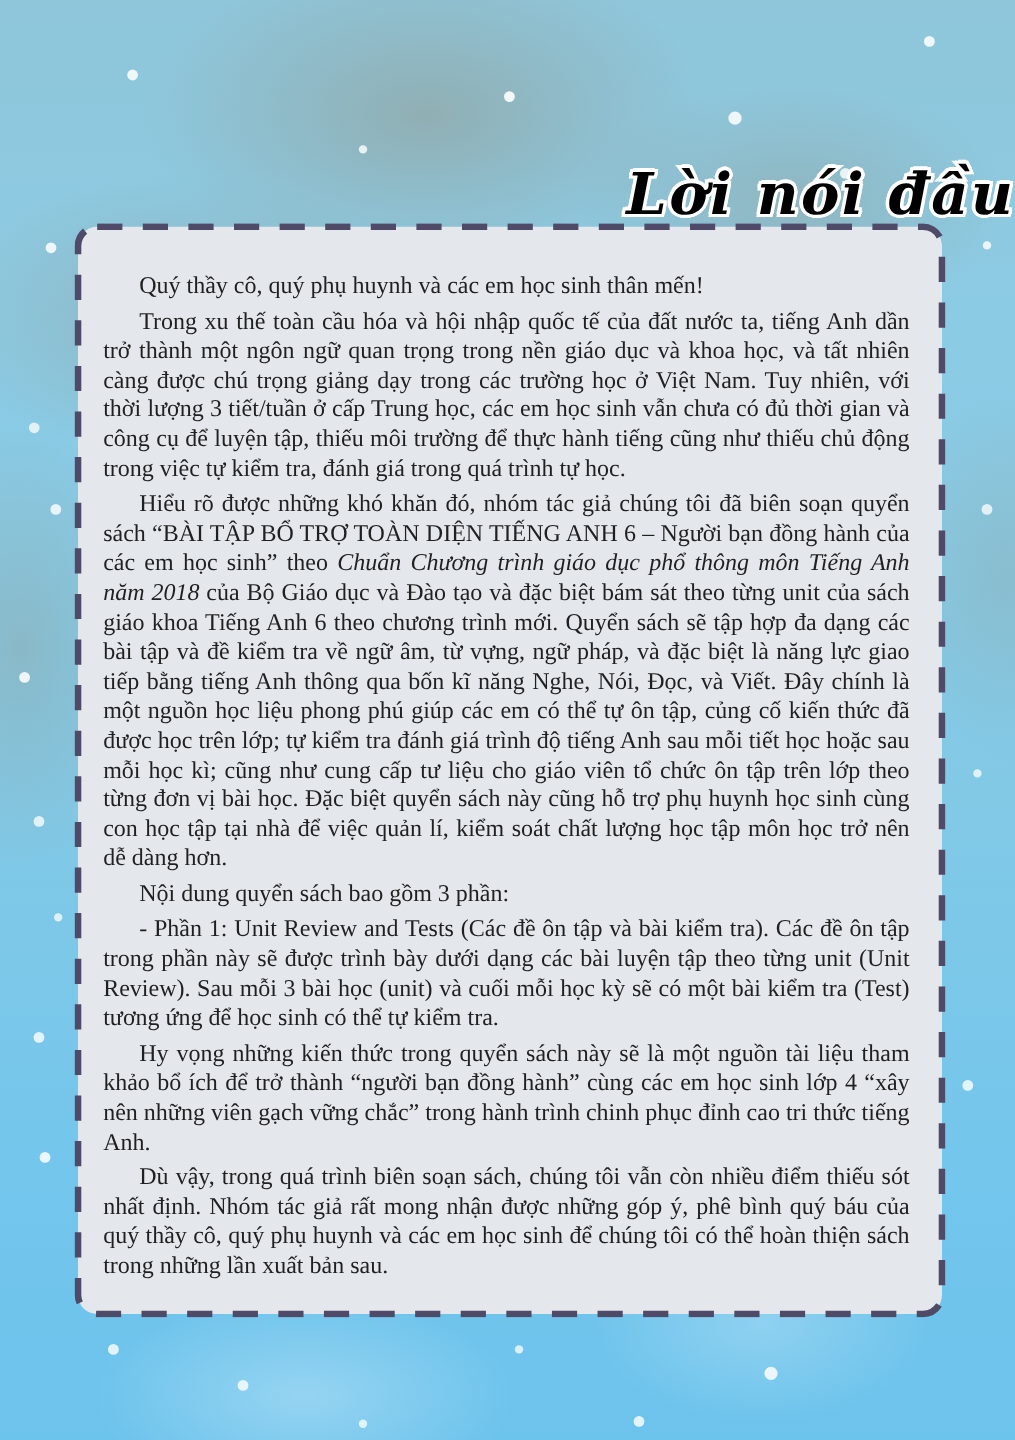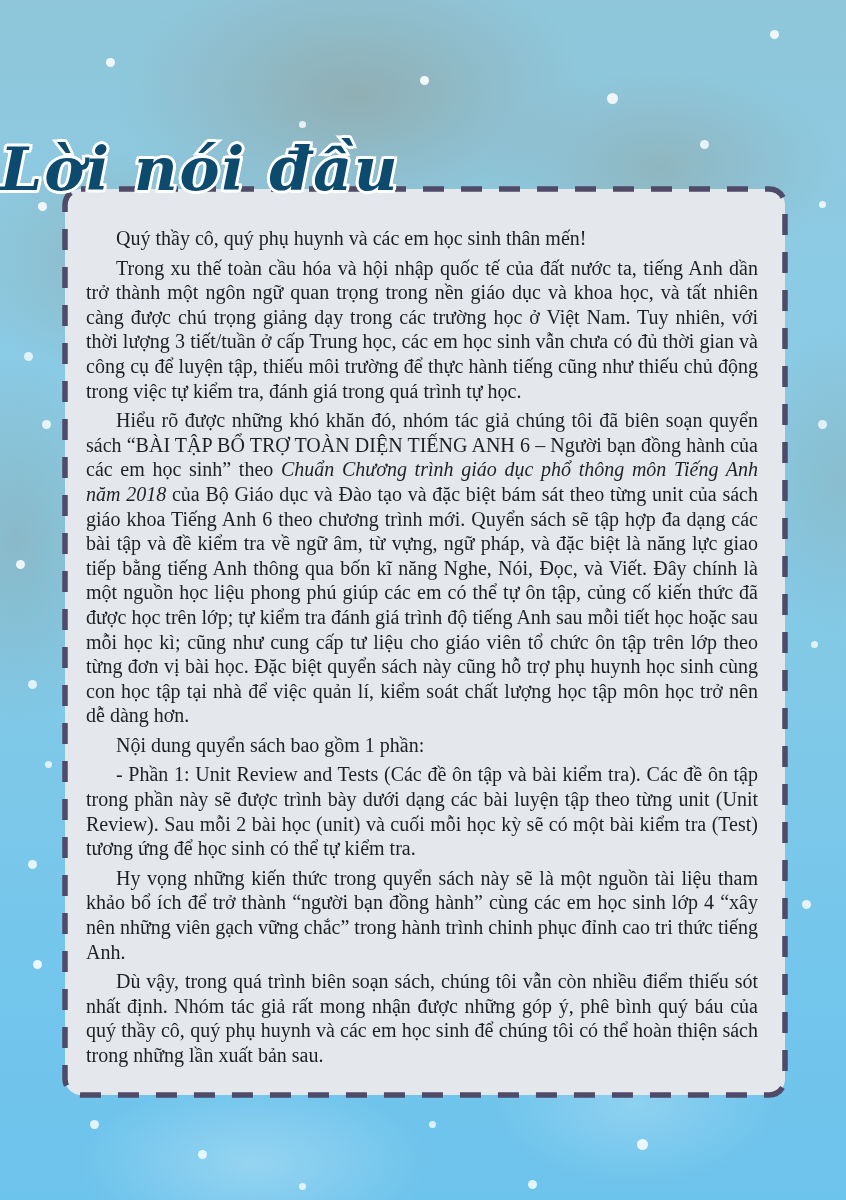--- a/index.html
+++ b/index.html
@@ -82,27 +82,27 @@
     margin: 0 6px 5px 0;
     text-indent: 30px;
   }
   .preface-body .italic { font-style: italic; }
 
   
   .page-title {
     position: absolute;
     left: 0; top: 134px;
     width: 100%;
-    text-align: left;
+    text-align: right;
     font-family: "DejaVu Serif", serif;
     font-style: italic;
     font-weight: bold;
-    font-size: 60px;
+    font-size: 48px;
     letter-spacing: 2px;
-    color: #0c4a6e;
+    color: #000000;
     -webkit-text-stroke: 5px #ffffff;
     paint-order: stroke fill;
     text-shadow:
       -2px -2px 0 #fff, 2px -2px 0 #fff, -2px 2px 0 #fff, 2px 2px 0 #fff,
       0 -3px 0 #fff, 0 3px 0 #fff, -3px 0 0 #fff, 3px 0 0 #fff;
     z-index: 5;
   }
 </style>
 </head>
 <body>
@@ -113,18 +113,18 @@
 <div class="page-title">Lời nói đầu</div>
 
 <div class="preface-box">
   <svg class="border-svg" viewBox="0 0 726 912" aria-hidden="true">
     <rect x="3" y="3" width="720" height="906" rx="16" ry="16" fill="#e4e7eb" stroke="#4e4a68" stroke-width="5.5" stroke-dasharray="21 17" stroke-linecap="butt"></rect>
   </svg>
   <div class="preface-body">
       <p><span>Quý thầy cô, quý phụ huynh và các em học sinh thân mến!</span></p>
       <p><span>Trong xu thế toàn cầu hóa và hội nhập quốc tế của đất nước ta, tiếng Anh dần trở thành một ngôn ngữ quan trọng trong nền giáo dục và khoa học, và tất nhiên càng được chú trọng giảng dạy trong các trường học ở Việt Nam. Tuy nhiên, với thời lượng 3 tiết/tuần ở cấp Trung học, các em học sinh vẫn chưa có đủ thời gian và công cụ để luyện tập, thiếu môi trường để thực hành tiếng cũng như thiếu chủ động trong việc tự kiểm tra, đánh giá trong quá trình tự học.</span></p>
       <p><span>Hiểu rõ được những khó khăn đó, nhóm tác giả chúng tôi đã biên soạn quyển sách “BÀI TẬP BỔ TRỢ TOÀN DIỆN TIẾNG ANH 6 – Người bạn đồng hành của các em học sinh” theo </span><span class="italic">Chuẩn Chương trình giáo dục phổ thông môn Tiếng Anh năm 2018</span><span> của Bộ Giáo dục và Đào tạo và đặc biệt bám sát theo từng unit của sách giáo khoa Tiếng Anh 6 theo chương trình mới. Quyển sách sẽ tập hợp đa dạng các bài tập và đề kiểm tra về ngữ âm, từ vựng, ngữ pháp, và đặc biệt là năng lực giao tiếp bằng tiếng Anh thông qua bốn kĩ năng Nghe, Nói, Đọc, và Viết. Đây chính là một nguồn học liệu phong phú giúp các em có thể tự ôn tập, củng cố kiến thức đã được học trên lớp; tự kiểm tra đánh giá trình độ tiếng Anh sau mỗi tiết học hoặc sau mỗi học kì; cũng như cung cấp tư liệu cho giáo viên tổ chức ôn tập trên lớp theo từng đơn vị bài học. Đặc biệt quyển sách này cũng hỗ trợ phụ huynh học sinh cùng con học tập tại nhà để việc quản lí, kiểm soát chất lượng học tập môn học trở nên dễ dàng hơn.</span></p>
-      <p><span>Nội dung quyển sách bao gồm 1 phần:</span></p>
-      <p><span>- Phần 1: Unit Review and Tests (Các đề ôn tập và bài kiểm tra). Các đề ôn tập trong phần này sẽ được trình bày dưới dạng các bài luyện tập theo từng unit (Unit Review). Sau mỗi 2 bài học (unit) và cuối mỗi học kỳ sẽ có một bài kiểm tra (Test) tương ứng để học sinh có thể tự kiểm tra.</span></p>
+      <p><span>Nội dung quyển sách bao gồm 3 phần:</span></p>
+      <p><span>- Phần 1: Unit Review and Tests (Các đề ôn tập và bài kiểm tra). Các đề ôn tập trong phần này sẽ được trình bày dưới dạng các bài luyện tập theo từng unit (Unit Review). Sau mỗi 3 bài học (unit) và cuối mỗi học kỳ sẽ có một bài kiểm tra (Test) tương ứng để học sinh có thể tự kiểm tra.</span></p>
       <p><span>Hy vọng những kiến thức trong quyển sách này sẽ là một nguồn tài liệu tham khảo bổ ích để trở thành “người bạn đồng hành” cùng các em học sinh lớp 4 “xây nên những viên gạch vững chắc” trong hành trình chinh phục đỉnh cao tri thức tiếng Anh.</span></p>
       <p><span>Dù vậy, trong quá trình biên soạn sách, chúng tôi vẫn còn nhiều điểm thiếu sót nhất định. Nhóm tác giả rất mong nhận được những góp ý, phê bình quý báu của quý thầy cô, quý phụ huynh và các em học sinh để chúng tôi có thể hoàn thiện sách trong những lần xuất bản sau.</span></p>
     </div>
 </div>
 
 </body></html>

